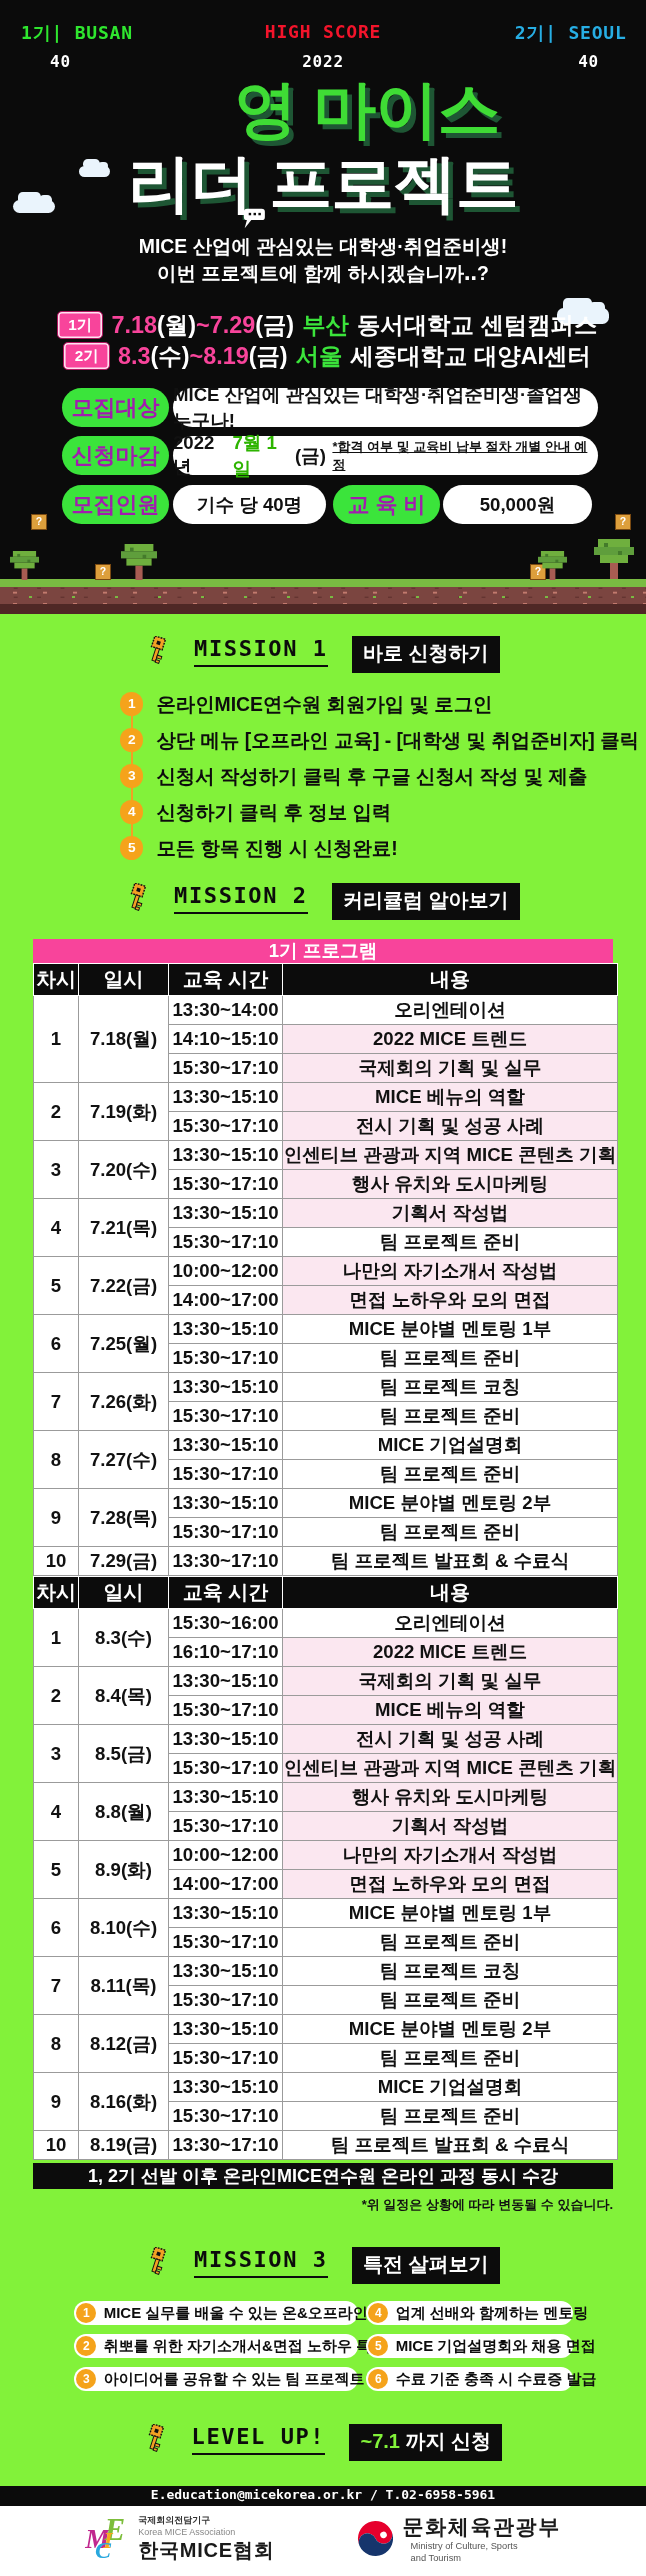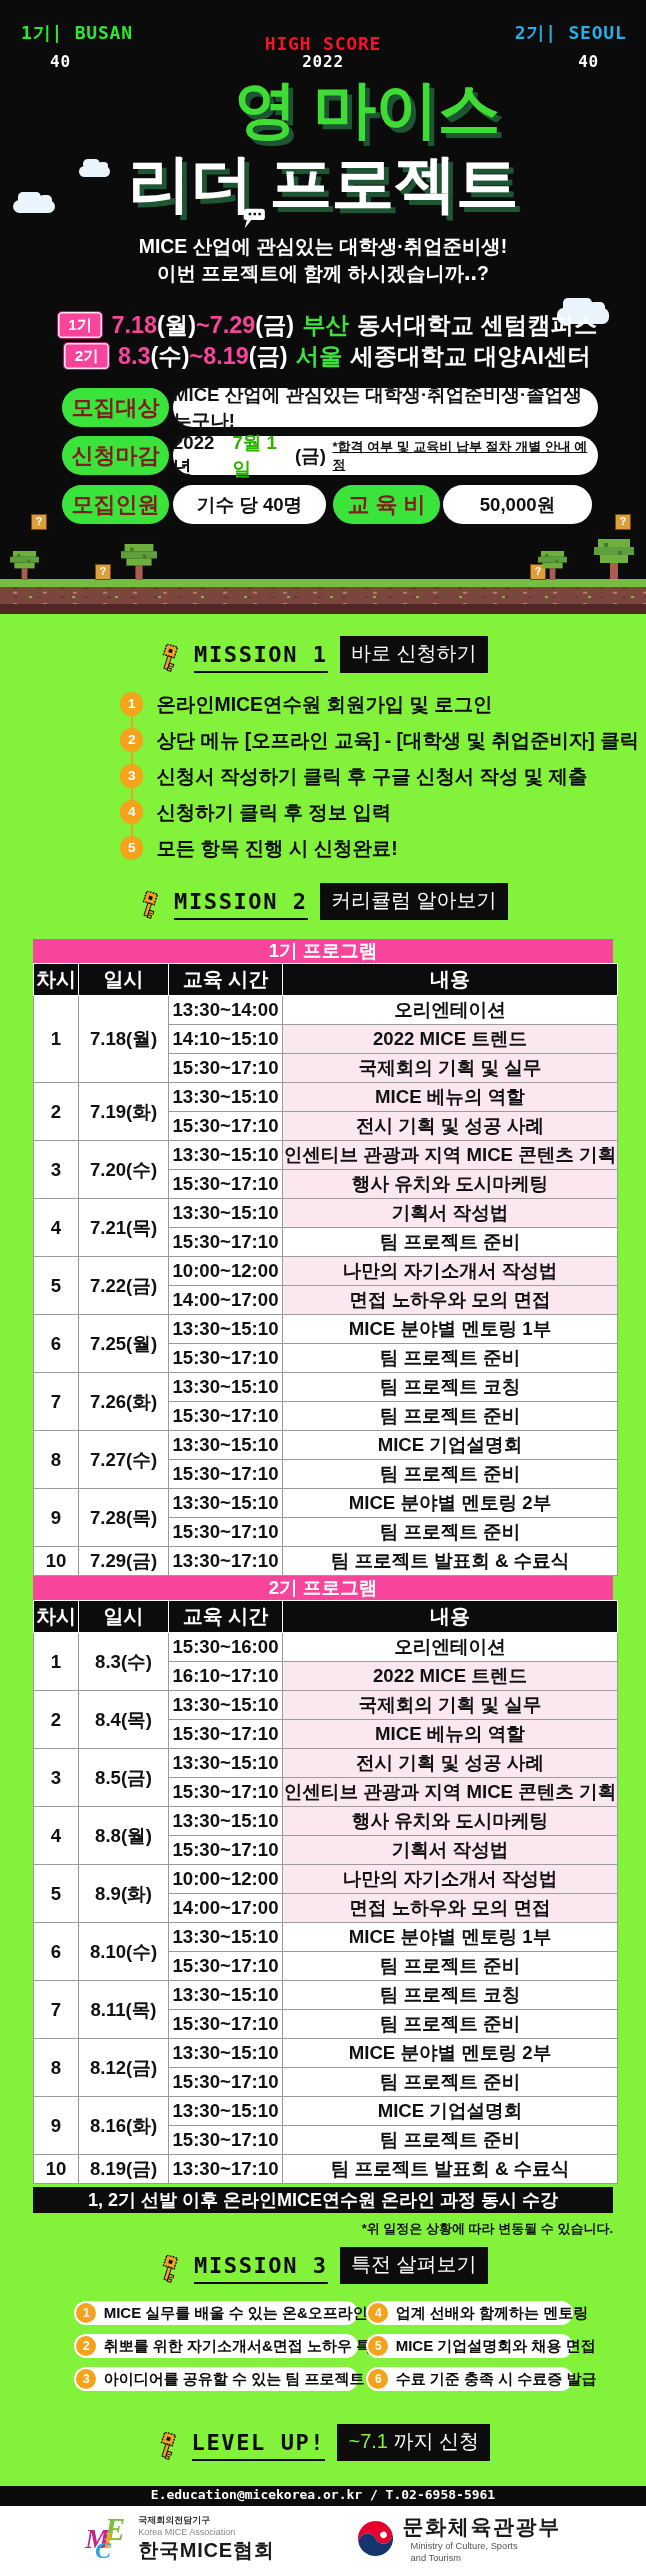--- a/index.html
+++ b/index.html
@@ -40,33 +40,33 @@
   
   .sess{left:0;width:646px;display:flex;justify-content:center;align-items:center;gap:8px;
         font-weight:800;font-size:23.4px;white-space:nowrap;}
   .sess-badge{display:inline-block;background:#F8449B;border:1.6px solid #B01660;border-radius:4.8px;
         box-shadow:inset 0 0 0 1.6px rgba(255,255,255,.85);color:#fff;font-size:15.3px;font-weight:800;
         padding:2.4px 10.5px;margin-left:8px;}
   .c-pink{color:#F8449B;} .c-white{color:#fff;} .c-green{color:#3BE43B;}
   .sess .venue{font-weight:600;}
   
   .pill{border-radius:21px;display:flex;align-items:center;justify-content:center;}
-  .pill-green{background:#3BE43B;color:#7f1d1d;font-weight:800;font-size:22px;}
+  .pill-green{background:#3BE43B;color:#a21caf;font-weight:800;font-size:22px;}
   .pill-white{background:#fff;color:#111;font-weight:700;font-size:18.6px;}
   .note-u{font-size:13px;font-weight:600;text-decoration:underline;margin-left:6.5px;}
   .hl-green{color:#2DB400;}
   
   .qblock{width:16px;height:16px;background:#DD9F3C;border:1.6px solid #7A4A12;box-sizing:border-box;
           color:#fff;font-weight:bold;font-size:10.5px;text-align:center;line-height:13px;}
   
-  .mission{left:0;width:646px;display:flex;justify-content:center;align-items:flex-end;gap:12px;}
+  .mission{left:0;width:646px;display:flex;justify-content:center;align-items:flex-start;gap:24px;}
   .m-key{display:flex;align-items:flex-end;}
   .m-label{font-family:"DejaVu Sans Mono",monospace;font-weight:bold;font-size:22px;color:#0c0c0c;
            letter-spacing:1.6px;border-bottom:2.4px solid #0c0c0c;padding-bottom:4px;}
-  .m-badge{background:#0c0c0c;color:#fff;font-weight:400;font-size:20px;padding:4px 11.3px 5.7px;}
+  .m-badge{background:#0c0c0c;color:#fff;font-weight:700;font-size:20px;padding:4px 11.3px 5.7px;}
   .m-badge .g{color:#82F23A;} 
   
   .steps{left:120px;top:686px;width:485px;}
   .steps::before{content:"";position:absolute;left:11.3px;top:16px;bottom:16px;width:1.6px;background:#F2A024;}
   .step{position:relative;height:36px;display:flex;align-items:center;gap:13px;}
   .step-num{width:23.4px;height:23.4px;border-radius:50%;background:#F5A31B;color:#fff;font-weight:800;
             font-size:13.7px;display:flex;align-items:center;justify-content:center;flex:0 0 23.4px;z-index:1;}
   .step-text{font-size:19.4px;font-weight:600;color:#0d0d0d;white-space:nowrap;}
   
   .tables{left:33px;top:939px;width:580px;}
@@ -118,21 +118,21 @@
   <div class="abs bg-sky"></div>
   <div class="abs bg-grass"></div>
   <div class="abs bg-dirt"></div>
   <div class="abs bg-dark"></div>
   <div class="abs bg-lime"></div>
   <div class="abs bg-contact"></div>
   <div class="abs bg-footer"></div>
 
   <div class="abs score sc-label sc-green" style="left:21px;">1기| BUSAN</div>
   <div class="abs score sc-val" style="left:50px;">40</div>
-  <div class="abs score sc-label sc-red" style="left:0;width:646px;text-align:center;margin-top:12px;">HIGH SCORE</div>
+  <div class="abs score sc-label sc-red" style="left:0;width:646px;text-align:center;">HIGH SCORE</div>
   <div class="abs score sc-val" style="left:0;width:646px;text-align:center;">2022</div>
   <div class="abs score sc-label sc-cyan" style="right:19.4px;">2기| SEOUL</div>
   <div class="abs score sc-val" style="right:47px;">40</div>
 
   <div class="abs cloud" style="left:79px;top:166px;width:31px;height:11.3px;"></div>
   <div class="abs cloud" style="left:13px;top:200px;width:42px;height:13px;"></div>
   <div class="abs cloud" style="left:557px;top:308px;width:52px;height:16px;"></div>
 
   <div class="abs title title1">영 마이스</div>
   <div class="abs title title2">리더 프로젝트</div>
@@ -378,21 +378,20 @@
             <tr>
               <td rowspan="1" class="w-no">10</td>
               <td rowspan="1" class="w-date">7.29(금)</td>
               <td class="w-time">13:30~17:10</td>
               <td class="w-content cell-accent">팀 프로젝트 발표회 &amp; 수료식</td>
             </tr>
           </tbody>
         </table>
       </div>
     <div id="t2-slot">
-        <div class="band">2기 프로그램</div>
         <table class="sched">
           <tbody>
             <tr class="head">
               <td class="w-no">차시</td>
               <td class="w-date">일시</td>
               <td class="w-time">교육 시간</td>
               <td class="w-content">내용</td>
             </tr>
             <tr>
               <td rowspan="2" class="w-no">1</td>

